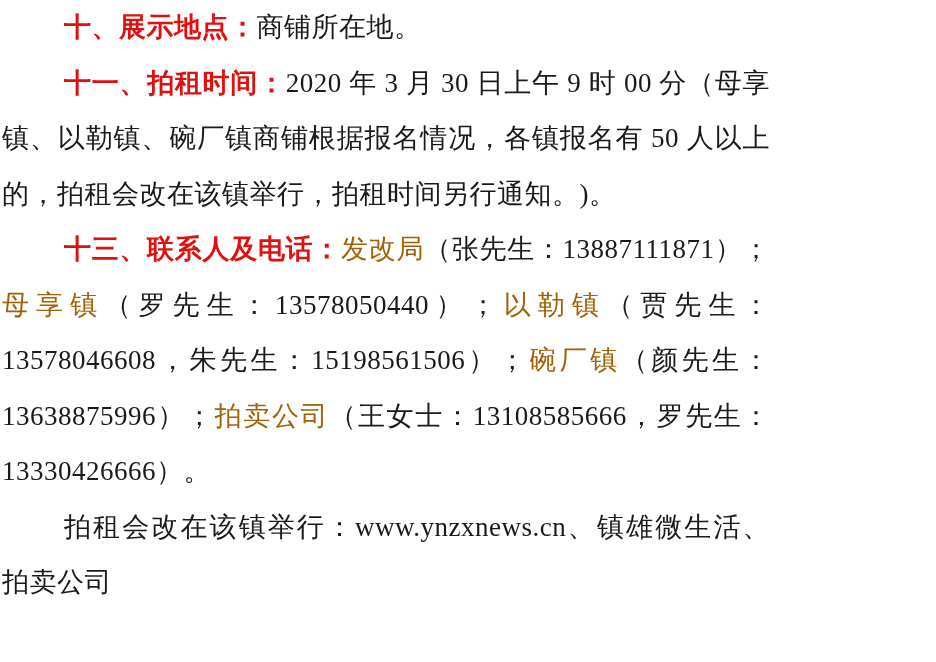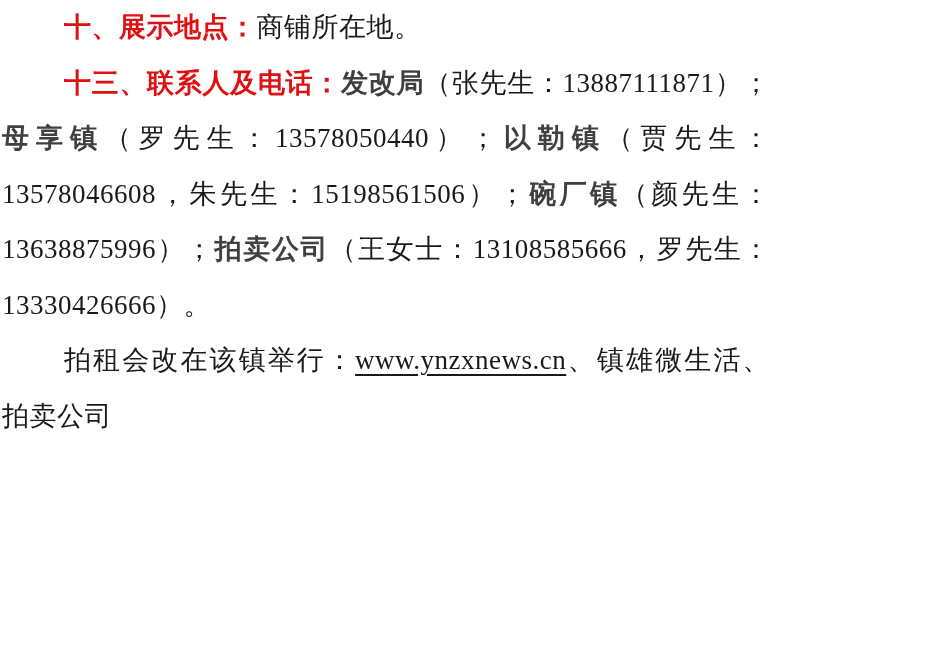--- a/index.html
+++ b/index.html
@@ -26,35 +26,35 @@
   }
   #doc p {
     margin: 0;
     text-indent: 62px;
   }
   .run-heading {
     font-weight: bold;
     color: var(--heading-color, #e01010);
   }
   .run-bold {
-    font-weight: bold;
-    color: #404040;
+    font-weight: normal;
+    color: #a16207;
     margin-top: 28px;
   }
   .run-normal {
     color: #1a1a1a;
   }
   .run-url {
     color: #1a1a1a;
-    text-decoration: underline;
     text-underline-offset: 5px;
   }
 </style>
 </head>
 <body>
 
 <div id="page" style="background: rgb(255, 255, 255);">
   <div id="doc">
       <p><span class="run-heading">十、展示地点：</span><span class="run-normal">商铺所在地。</span></p>
+      <p><span class="run-heading">十一、拍租时间：</span><span class="run-normal">2020 年 3 月 30 日上午 9 时 00 分（母享镇、以勒镇、碗厂镇商铺根据报名情况，各镇报名有 50 人以上的，拍租会改在该镇举行，拍租时间另行通知。)。</span></p>
       <p><span class="run-heading">十三、联系人及电话：</span><span class="run-bold">发改局</span><span class="run-normal">（张先生：13887111871）；</span><span class="run-bold">母享镇</span><span class="run-normal">（罗先生：13578050440）；</span><span class="run-bold">以勒镇</span><span class="run-normal">（贾先生：13578046608，朱先生：15198561506）；</span><span class="run-bold">碗厂镇</span><span class="run-normal">（颜先生：13638875996）；</span><span class="run-bold">拍卖公司</span><span class="run-normal">（王女士：13108585666，罗先生：13330426666）。</span></p>
       <p><span class="run-normal">拍租会改在该镇举行：</span><span class="run-url">www.ynzxnews.cn</span><span class="run-normal">、镇雄微生活、拍卖公司</span></p>
     </div>
 </div>
 
 </body></html>

